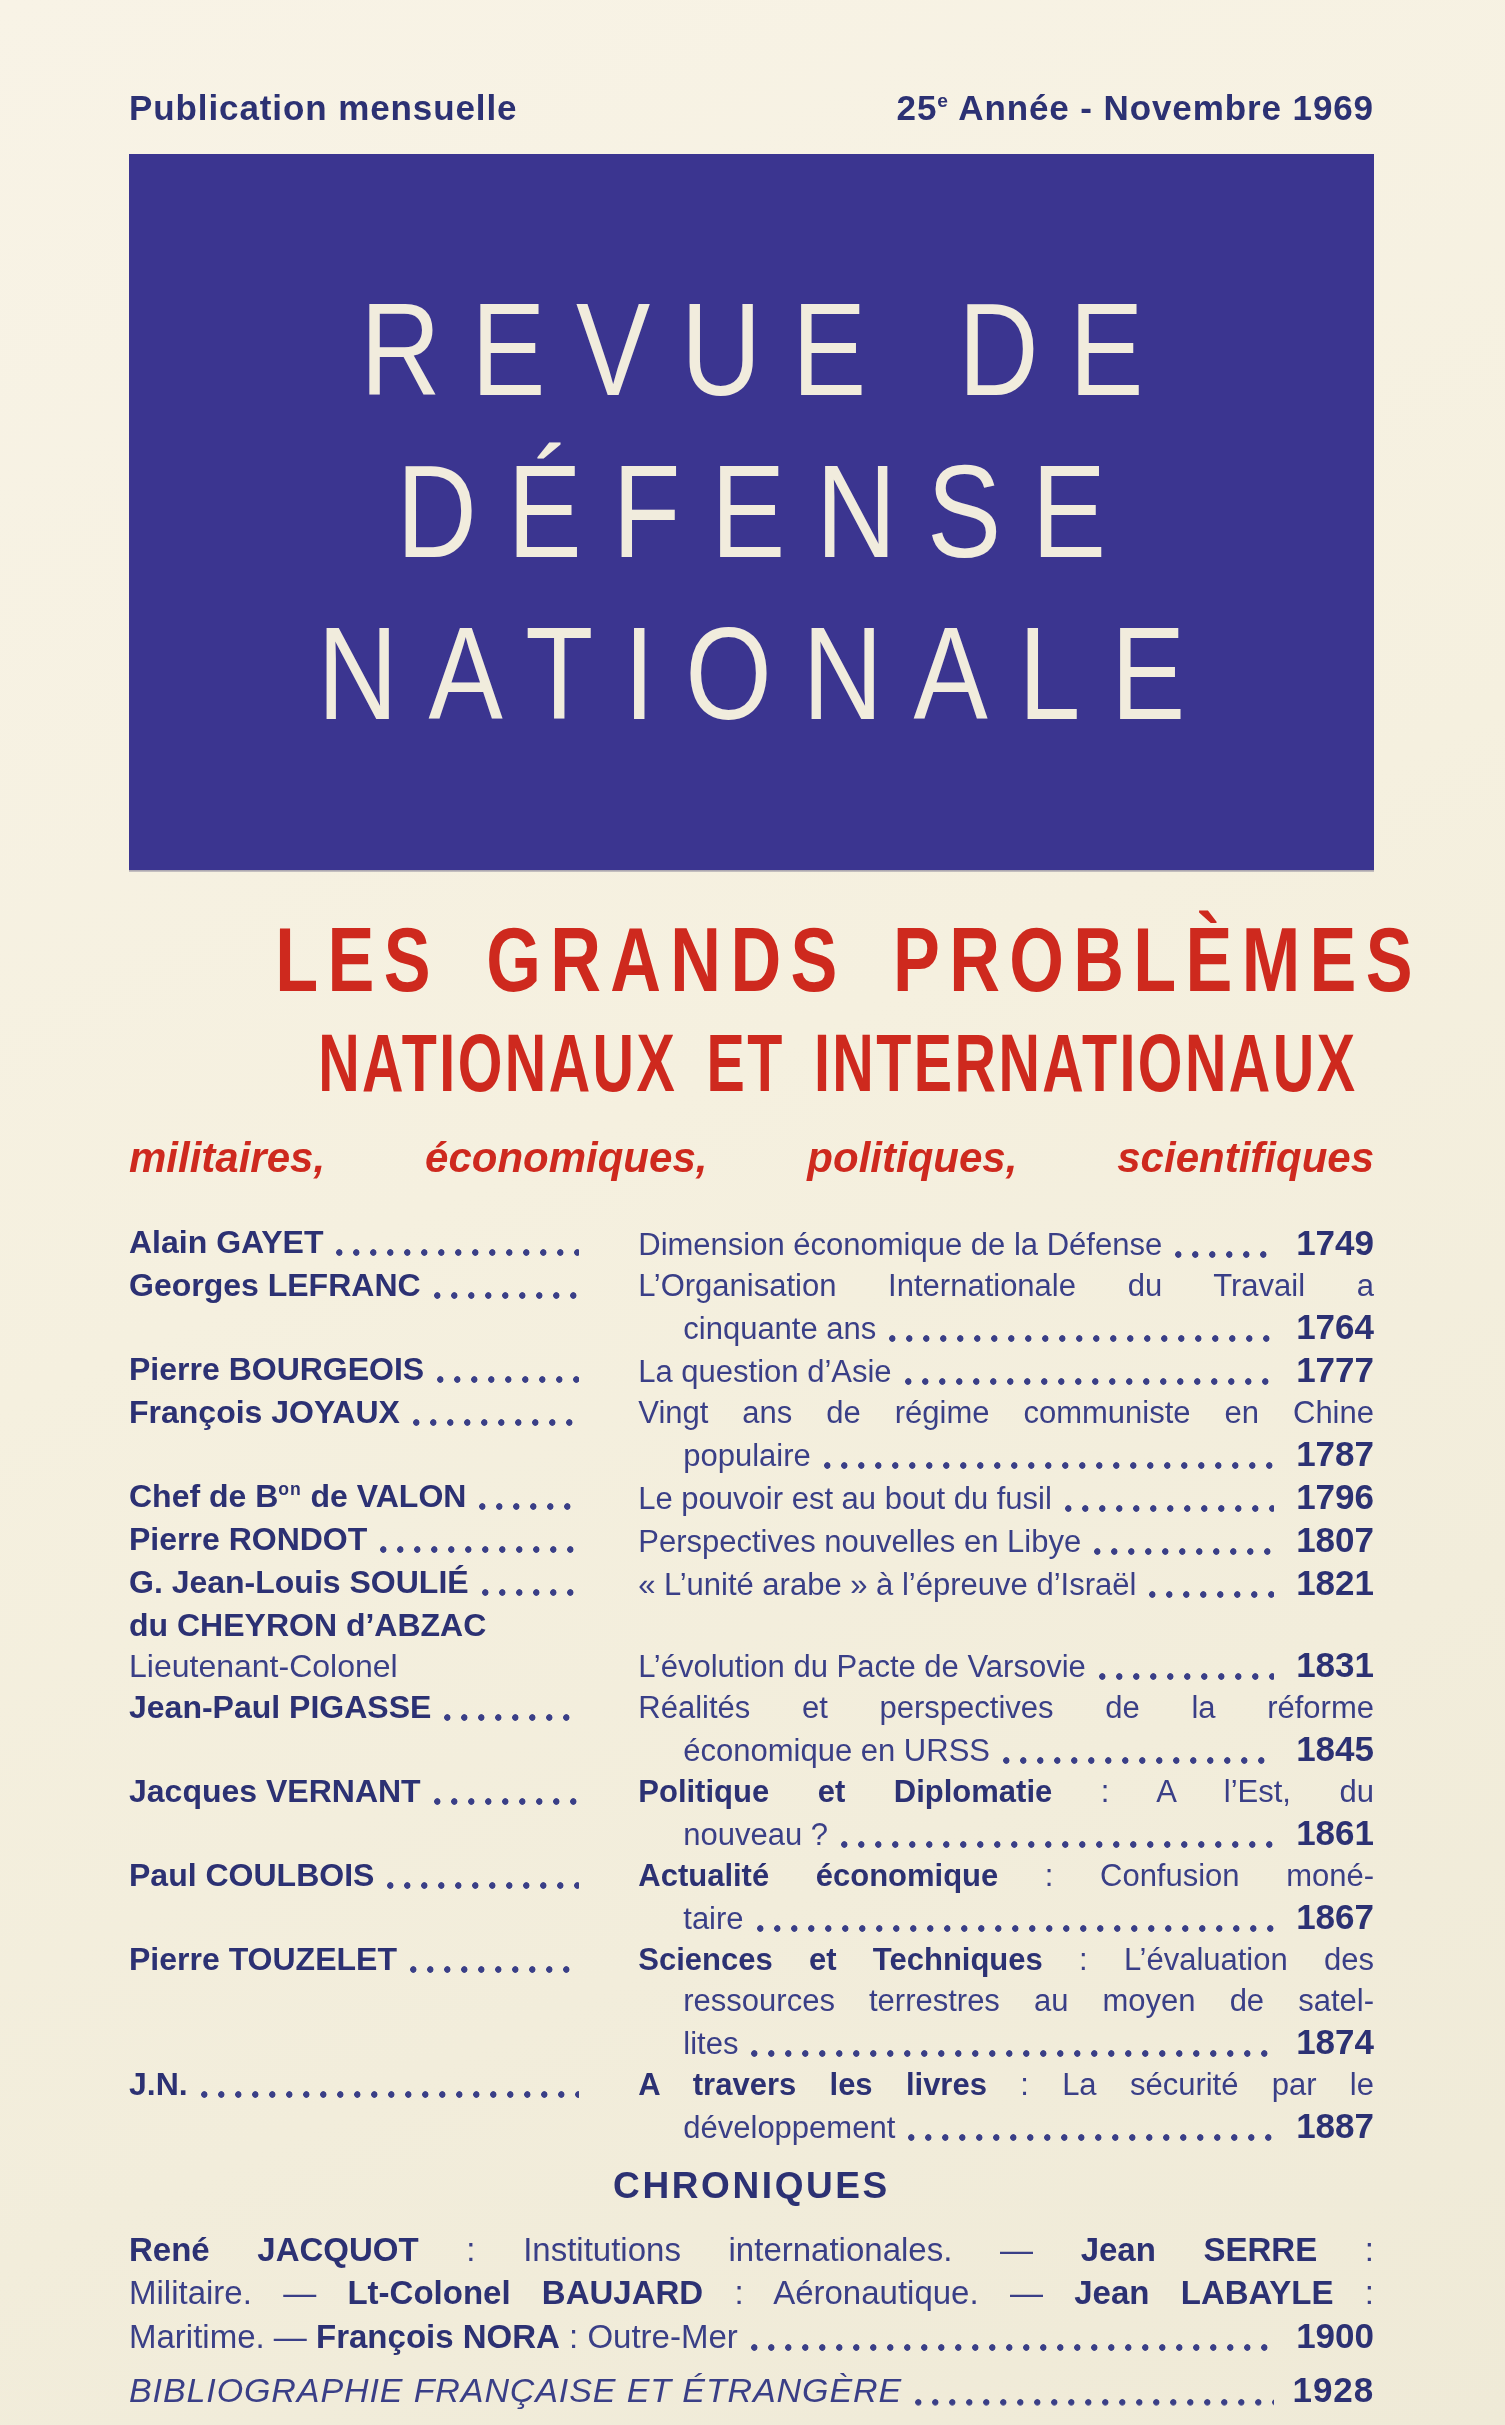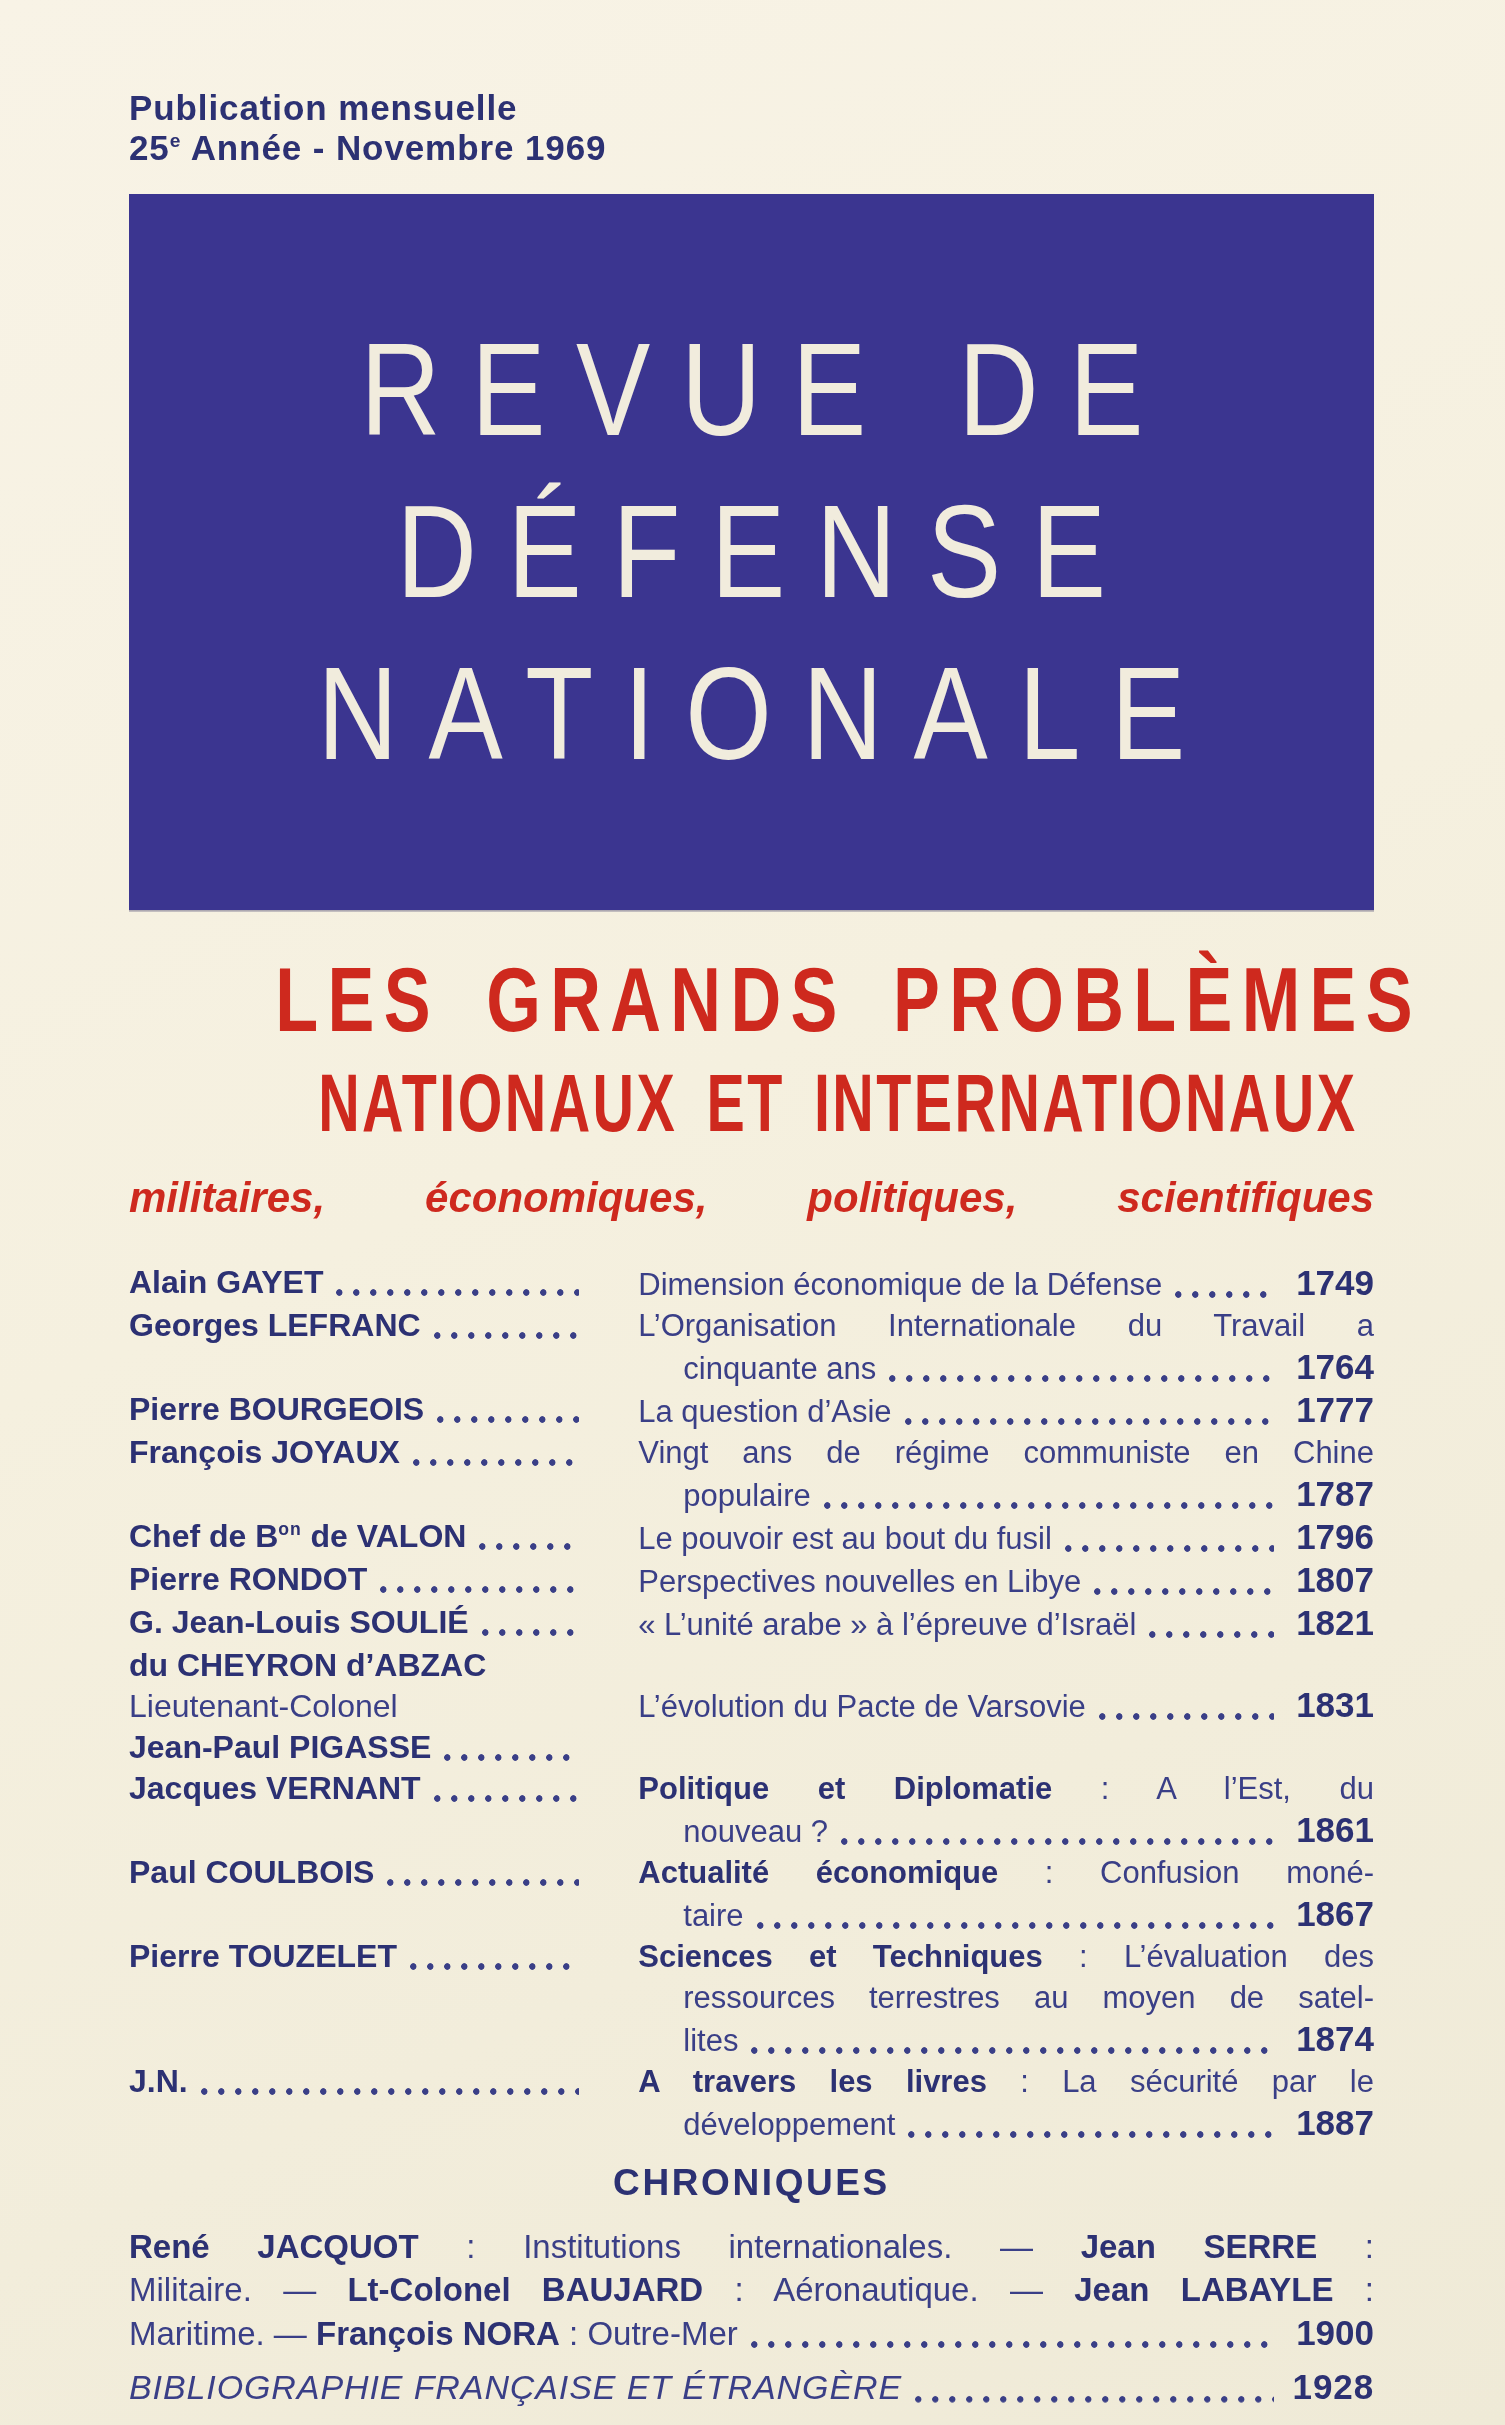--- a/index.html
+++ b/index.html
@@ -17,21 +17,20 @@
       linear-gradient(155deg, #f8f3e6 0%, #f5f0df 45%, #efead7 100%);
   }
   sup { font-size:55%; line-height:0; vertical-align:super; letter-spacing:0.9px; }
 
   
   .header {
     display:flex; justify-content:space-between; align-items:baseline;
     font-weight:bold; font-size:35px; letter-spacing:0.9px;
     color:var(--ink_bold, #2c3173);
     white-space:nowrap;
-    flex-direction:column;
   }
 
   
   .masthead {
     margin-top:26px; height:716px;
     background:var(--masthead_bg, #3b3590);
     display:flex; flex-direction:column; justify-content:center; align-items:center;
     box-shadow:0 1.7px 0 rgba(40,35,90,.35);
   }
   .m-line {
@@ -235,20 +234,28 @@
           <span class="leader"></span>
           <span class="page">1831</span>
         </div>
       </div>
     </div>
     <div class="toc-row">
       <div class="author-cell">
         <span class="author-name">Jean-Paul PIGASSE</span>
         <span class="leader"></span>
       </div>
+      <div class="title-cell">
+        <div class="t-line justify"><span class="seg">Réalités et perspectives de la réforme</span></div>
+        <div class="t-line indent">
+          <span class="seg">économique en URSS</span>
+          <span class="leader"></span>
+          <span class="page">1845</span>
+        </div>
+      </div>
     </div>
     <div class="toc-row">
       <div class="author-cell">
         <span class="author-name">Jacques VERNANT</span>
         <span class="leader"></span>
       </div>
       <div class="title-cell">
         <div class="t-line justify"><span class="seg b">Politique et Diplomatie</span><span class="seg"> : A l’Est, du</span></div>
         <div class="t-line indent">
           <span class="seg">nouveau ?</span>

